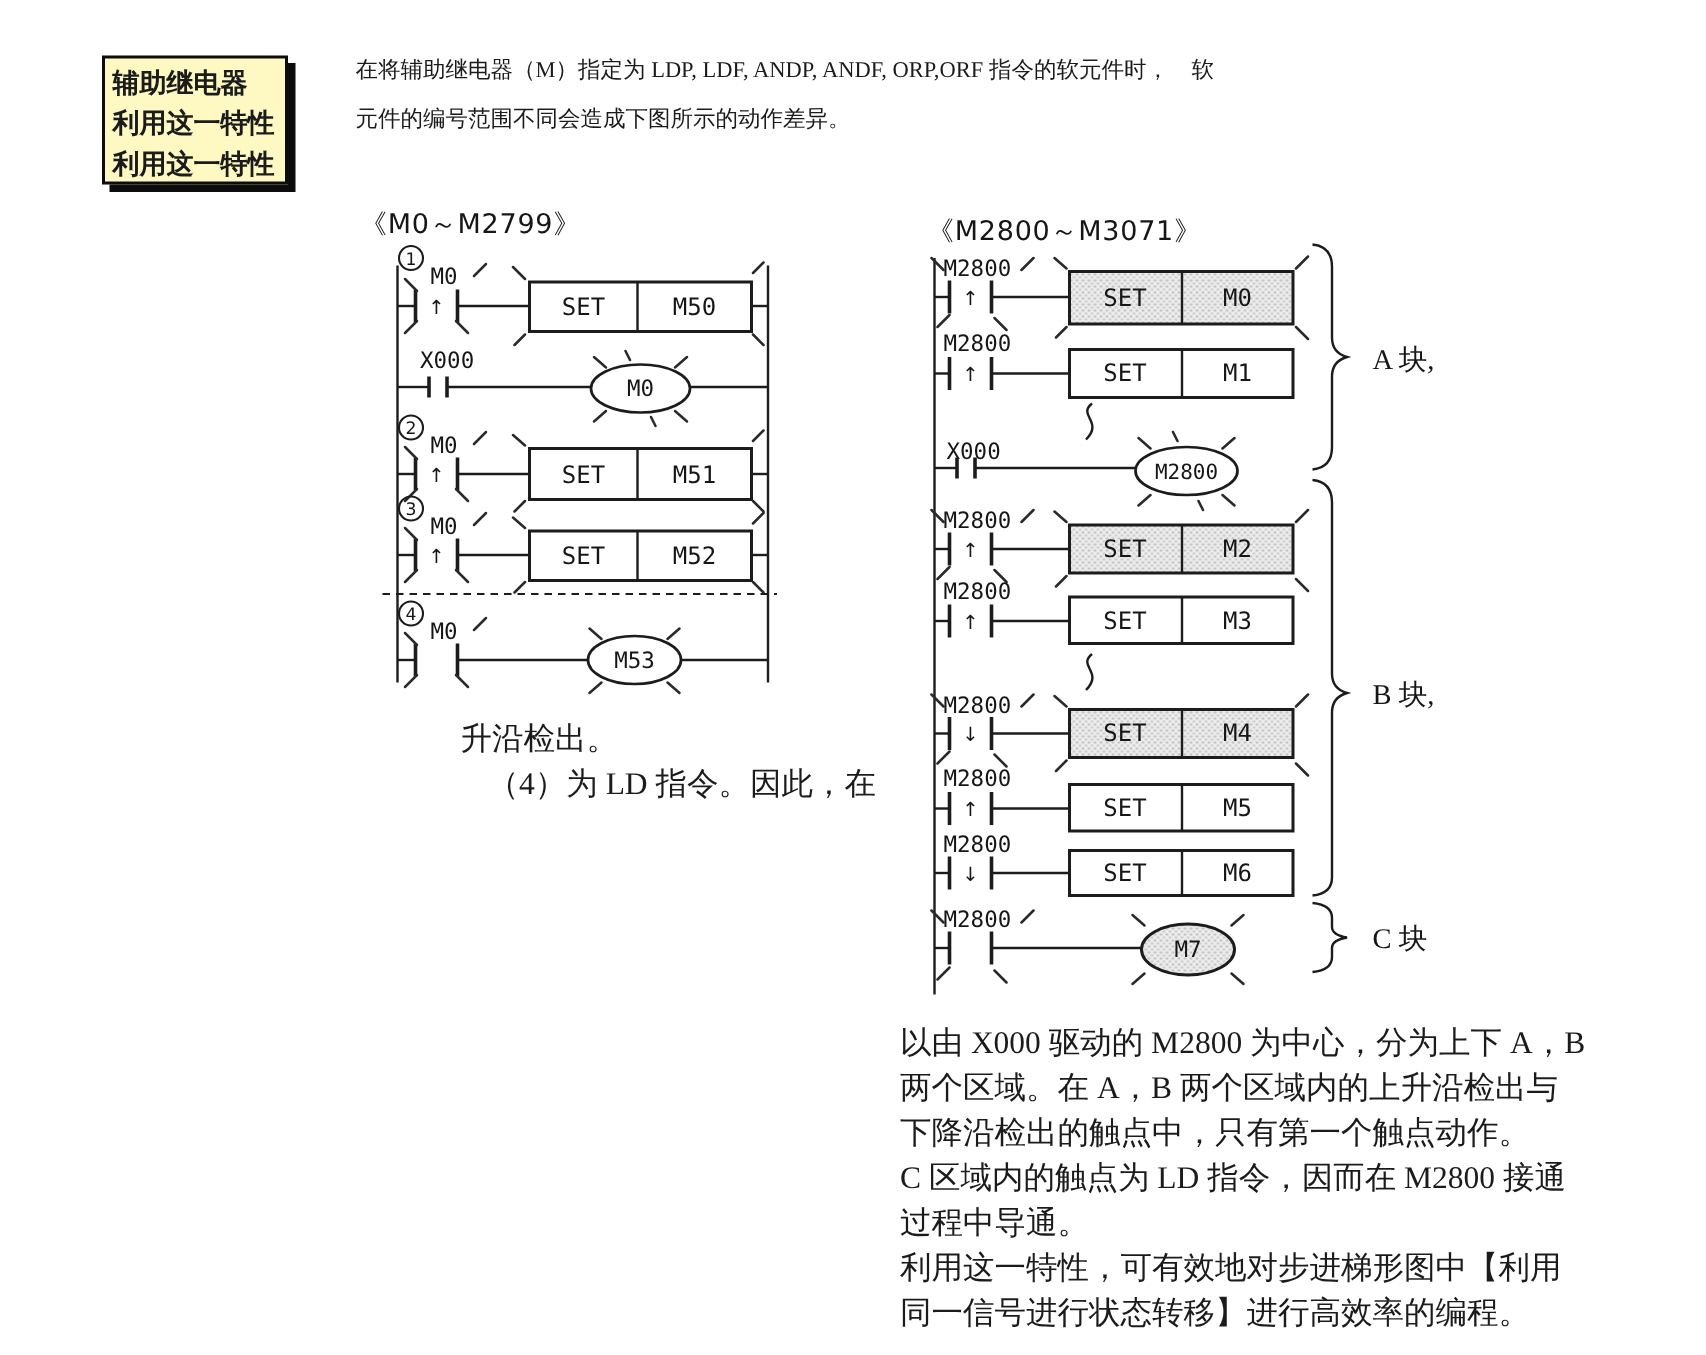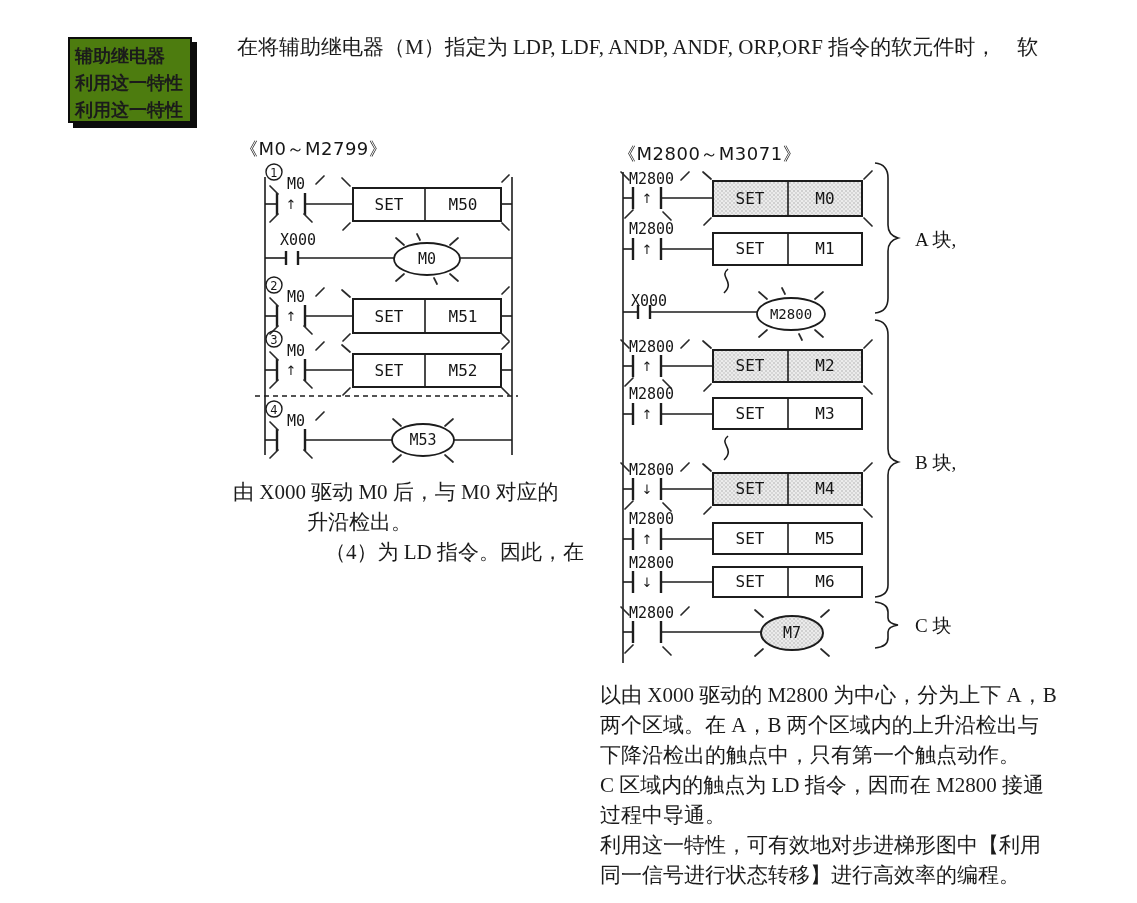--- a/index.html
+++ b/index.html
@@ -5,30 +5,30 @@
   html,body{margin:0;padding:0;}
   body{
     width:1137px;height:903px;position:relative;overflow:hidden;
     background:#ffffff;color:#1b1b1b;
     font-family:"Liberation Serif","DejaVu Serif",serif;
   }
   .abs{position:absolute;}
   
   .side-note{
     left:68px;top:37px;width:124px;height:86px;box-sizing:border-box;
-    background:#4d7c0f;border:2px solid #0c0c0c;
+    background:#fef9c3;border:2px solid #0c0c0c;
     box-shadow:5px 5px 0 0 #0c0c0c;
     font-family:"DejaVu Sans","Liberation Sans",sans-serif;
     font-size:18px;font-weight:600;line-height:27px;
     padding:3px 0 0 5px;letter-spacing:0px;white-space:nowrap;
   }
   
   .intro{
     left:237px;top:31px;width:895px;
-    font-size:21px;line-height:33px;white-space:nowrap;
+    font-size:15px;line-height:33px;white-space:nowrap;
   }
   
   .cap-left{
     left:233px;top:477px;width:380px;
     font-size:21px;line-height:30px;white-space:nowrap;
   }
   .cap-left .ind-a{margin-left:74px;}
   .cap-left .ind-b{margin-left:92px;}
   .cap-right{
     left:600px;top:680px;width:540px;
@@ -66,20 +66,21 @@
 <body>
 
 <div class="abs side-note">
   <div>辅助继电器</div>
   <div>利用这一特性</div>
   <div>利用这一特性</div>
 </div>
 
 <div class="abs intro">
   <div>在将辅助继电器（M）指定为 LDP, LDF, ANDP, ANDF, ORP,ORF 指令的软元件时，　软</div>
+  <div>元件的编号范围不同会造成下图所示的动作差异。</div>
 </div>
 
 <svg class="abs" style="left:230px;top:130px;" width="335" height="345" viewBox="0 0 335 345">
   <text class="ttl" x="10" y="25">《M0～M2799》</text>
 
   <g>
     <line class="wire" x1="35" y1="47" x2="35" y2="325"></line>
     <line class="wire" x1="282" y1="47" x2="282" y2="325"></line>
   </g>
 
@@ -344,21 +345,20 @@
     <path class="brace" d="M270,33 C280,34 283,40 283,48 L283,95 C283,102 286,106 293,108 C286,110 283,114 283,121 L283,168 C283,176 280,182 270,183"></path>
     <path class="brace" d="M270,190 C280,191 283,197 283,205 L283,319 C283,326 286,330 293,332 C286,334 283,338 283,345 L283,455 C283,461 280,466 270,467"></path>
     <path class="brace" d="M270,472 C280,473 283,477 283,482 L283,488 C283,492 287,494 293,495 C287,496 283,498 283,502 L283,508 C283,513 280,517 270,518"></path>
     <text class="blk" x="310" y="116">A 块,</text>
     <text class="blk" x="310" y="339">B 块,</text>
     <text class="blk" x="310" y="502">C 块</text>
   </g>
 </svg>
 
 <div class="abs cap-left">
-  <div>由 X000 驱动 M0 后，与 M0 对应的</div>
   <div class="ind-a">升沿检出。</div>
   <div class="ind-b">（4）为 LD 指令。因此，在</div>
 </div>
 
 <div class="abs cap-right">
   <div>以由 X000 驱动的 M2800 为中心，分为上下 A，B</div>
   <div>两个区域。在 A，B 两个区域内的上升沿检出与</div>
   <div>下降沿检出的触点中，只有第一个触点动作。</div>
   <div>C 区域内的触点为 LD 指令，因而在 M2800 接通</div>
   <div>过程中导通。</div>

